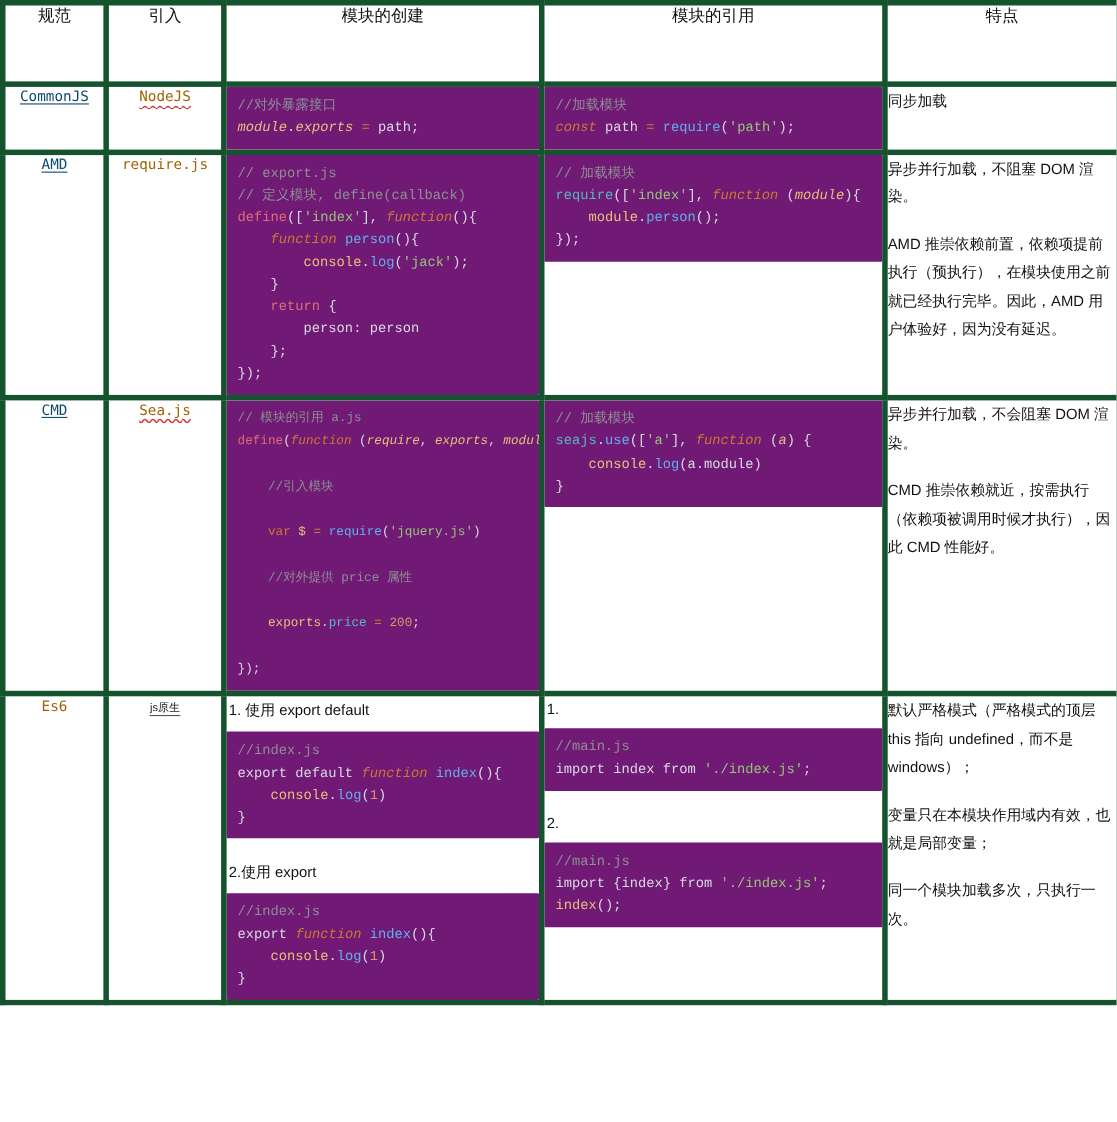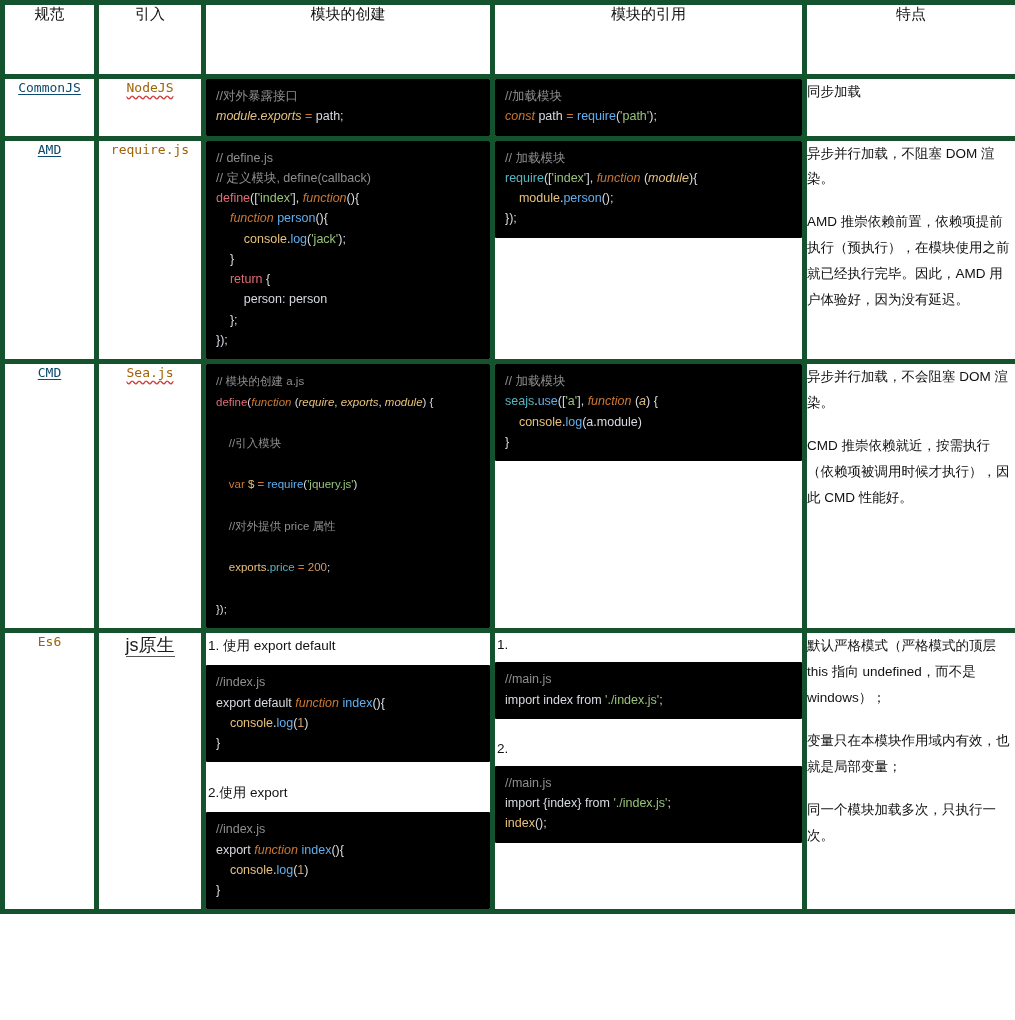--- a/index.html
+++ b/index.html
@@ -67,23 +67,23 @@
     text-decoration-color: #cf3b3b;
     text-underline-offset: 3px;
   }
   .cn-underline {
     border-bottom: 1px solid #555;
     padding-bottom: 1px;
   }
 
   
   .code {
-    background: #000000;
+    background: #701a75;
     color: #d7dae0;
-    font-family: Liberation Sans, sans-serif;
+    font-family: Liberation Mono, monospace;
     font-size: 12.5px;
     line-height: 1.62;
     padding: 7px 10px 9px 10px;
     white-space: pre;
     overflow: hidden;
     border-radius: 1px;
   }
   .code.small { font-size: 11.5px; line-height: 1.8; }
   .cmt { color: #8d8f92; }
   .kw  { color: #cc7832; }
@@ -156,21 +156,21 @@
     </tr>
 
     <tr>
       <td class="cell cell-name">
         <span class="mono link">AMD</span>
       </td>
       <td class="cell cell-import">
         <span class="plainname">require.js</span>
       </td>
       <td class="cell cell-code">
-        <div class="code"><span class="cmt">// define.js</span>
+        <div class="code"><span class="cmt">// export.js</span>
 <span class="cmt">// 定义模块, define(callback)</span>
 <span class="kw2">define</span>([<span class="str">'index'</span>], <span class="kw ital">function</span>(){
     <span class="kw ital">function</span> <span class="fn">person</span>(){
         <span class="var">console</span>.<span class="fn">log</span>(<span class="str">'jack'</span>);
     }
     <span class="kw2">return</span> {
         <span class="id">person: person</span>
     };
 });</div>
       </td>
@@ -189,21 +189,21 @@
     </tr>
 
     <tr>
       <td class="cell cell-name">
         <span class="mono link">CMD</span>
       </td>
       <td class="cell cell-import">
         <span class="plainname squiggle">Sea.js</span>
       </td>
       <td class="cell cell-code">
-        <div class="code small"><span class="cmt">// 模块的创建 a.js</span>
+        <div class="code small"><span class="cmt">// 模块的引用 a.js</span>
 <span class="kw2">define</span>(<span class="kw ital">function</span> (<span class="var ital">require</span>, <span class="var ital">exports</span>, <span class="var ital">module</span>) {
 
     <span class="cmt">//引入模块</span>
 
     <span class="kw">var</span> <span class="var">$</span> <span class="kw">=</span> <span class="fn">require</span>(<span class="str">'jquery.js'</span>)
 
     <span class="cmt">//对外提供 price 属性</span>
 
     <span class="var">exports</span>.<span class="prop">price</span> <span class="kw">=</span> <span class="num">200</span>;
 
@@ -221,21 +221,21 @@
           <p>CMD 推崇依赖就近，按需执行（依赖项被调用时候才执行），因此 CMD 性能好。</p>
         </div>
       </td>
     </tr>
 
     <tr>
       <td class="cell cell-name">
         <span class="plainname">Es6</span>
       </td>
       <td class="cell cell-import">
-        <span class="cn-underline" style="font-size:18px">js原生</span>
+        <span class="cn-underline" style="font-size:10px">js原生</span>
       </td>
       <td class="cell cell-code">
         <div class="step">
           <span>1. 使用 export default</span>
         </div>
         <div class="code"><span class="cmt">//index.js</span>
 <span class="id">export default</span> <span class="kw ital">function</span> <span class="fn">index</span>(){
     <span class="var">console</span>.<span class="fn">log</span>(<span class="num">1</span>)
 }</div>
         <div class="gap-md"></div>

